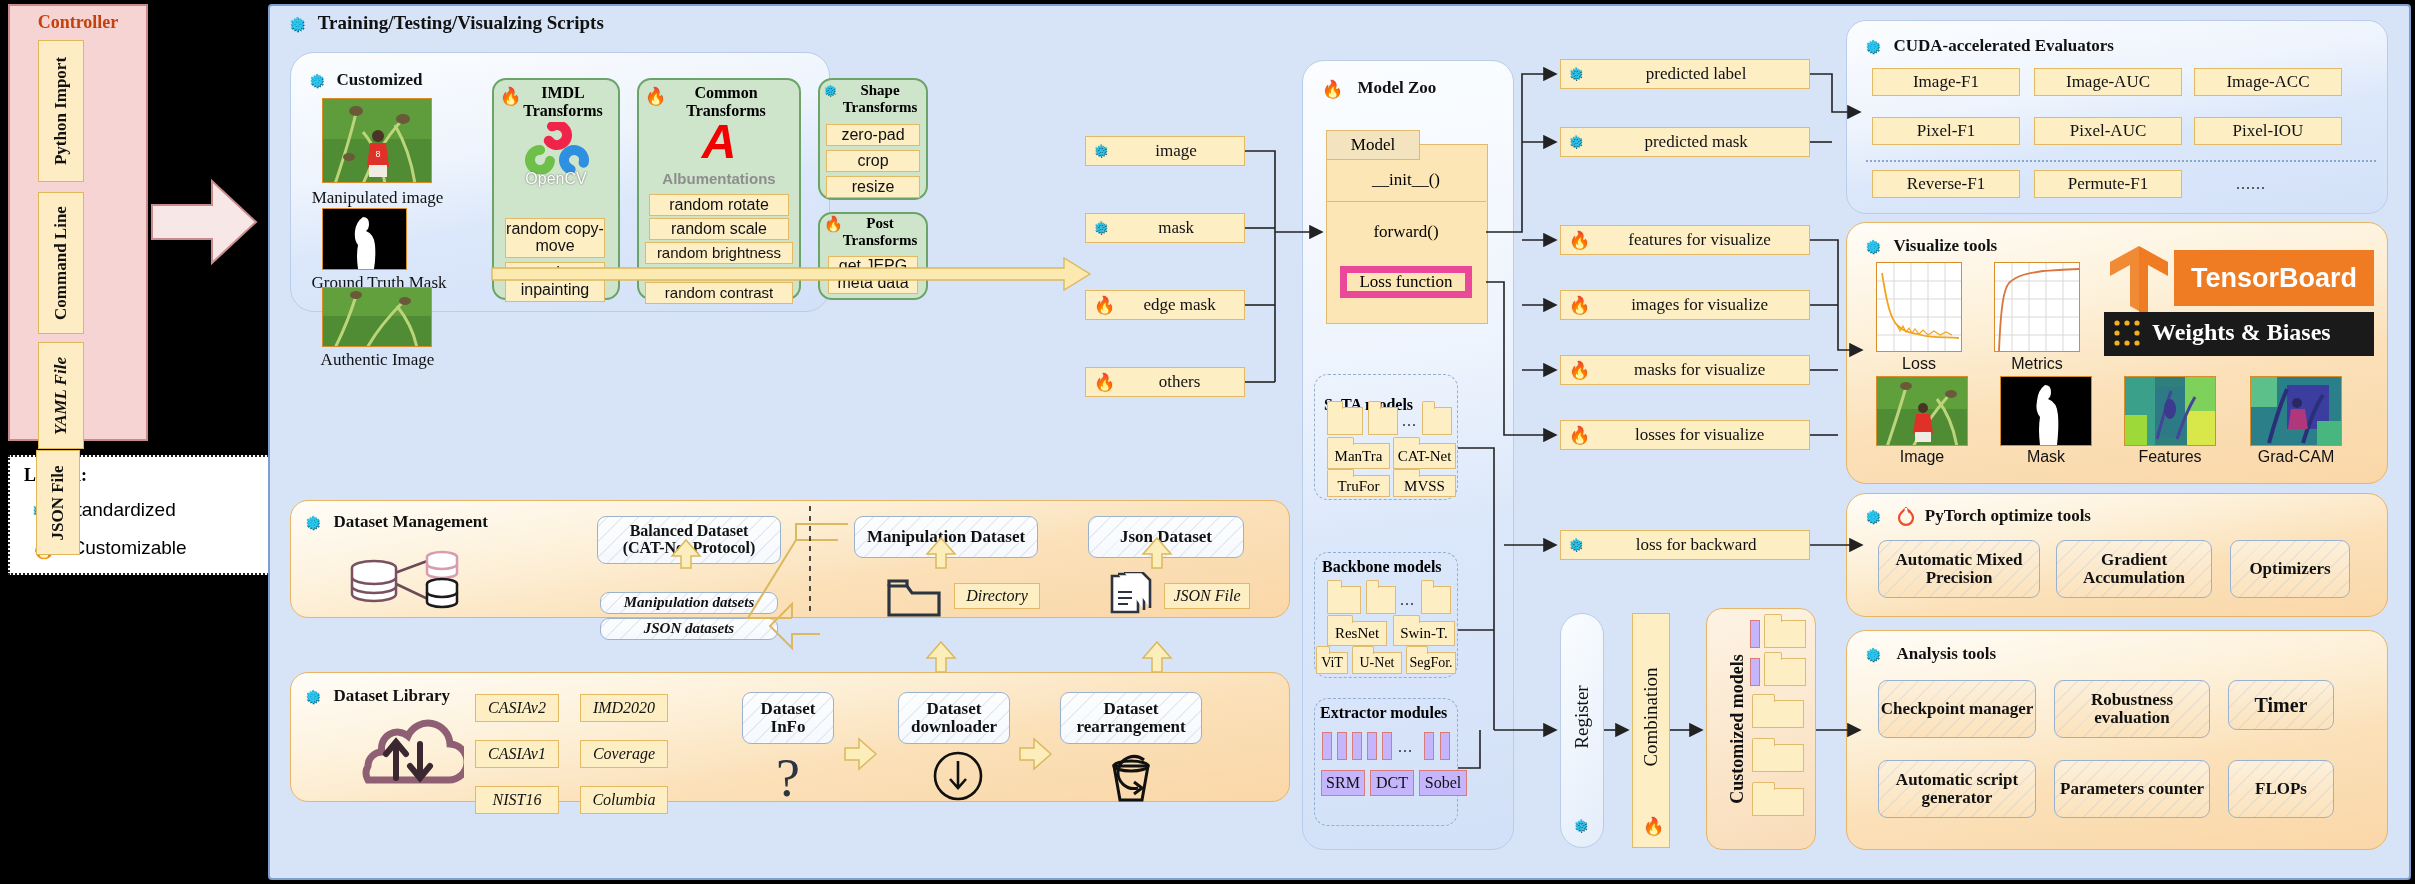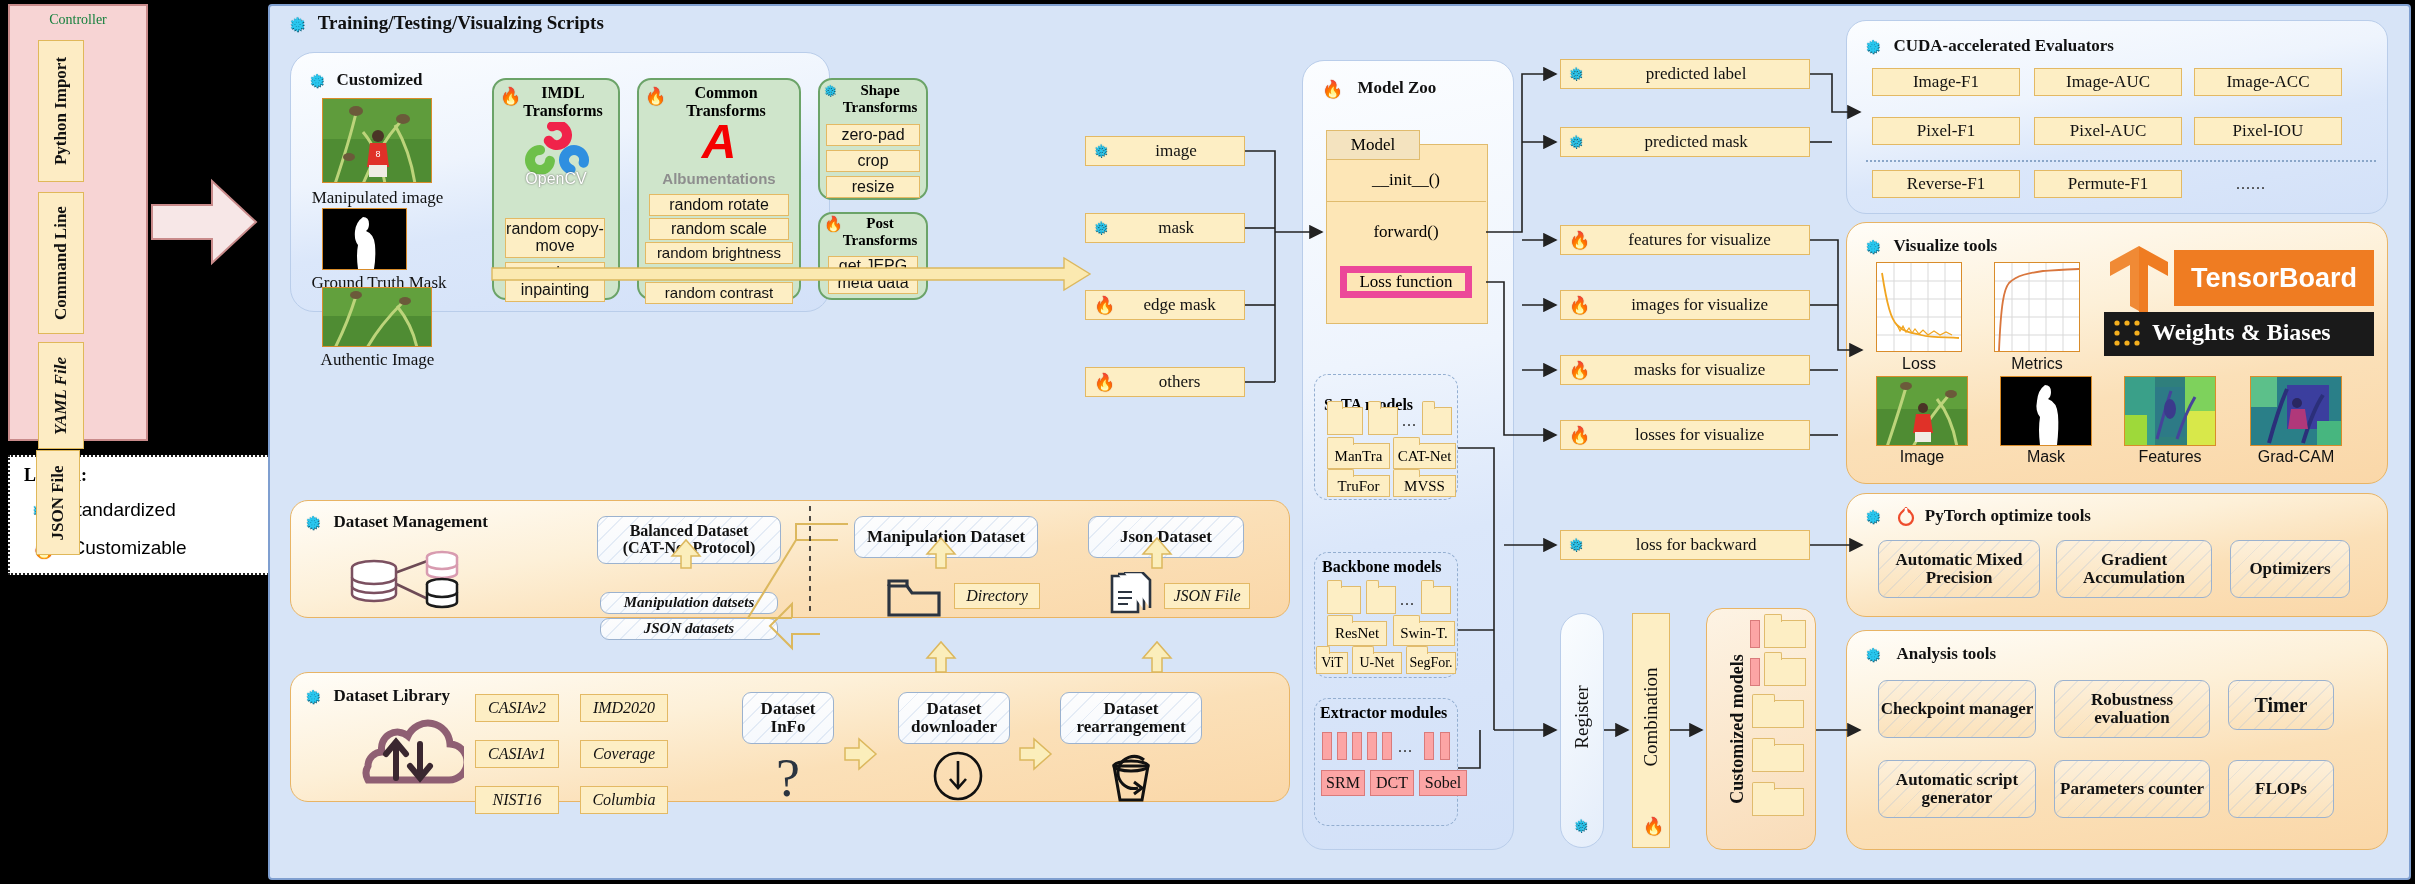--- a/index.html
+++ b/index.html
@@ -12,21 +12,21 @@
   .bold{font-weight:bold;}
   .ital{font-style:italic;}
 
   
   .ico{display:inline-block;line-height:1;vertical-align:middle;}
   .snow{color:#29c7ef;text-shadow:0 0 1px #0a7fa0,0.5px 0.5px 0 #04506a;}
   .fire{color:#ff7a18;text-shadow:0 0 1px #b03b00;}
 
   
   #controller{left:8px;top:4px;width:140px;height:437px;background:#f7d4d4;border:2px solid #c98b8b;}
-  #controller .title{position:absolute;left:0;top:6px;width:100%;text-align:center;font-weight:normal;font-size:14px;color:#15803d;}
+  #controller .title{position:absolute;left:0;top:6px;width:100%;text-align:center;font-weight:bold;font-size:18px;color:#c2410c;}
   .vbox{position:absolute;background:#fdecc4;border:1.5px solid #e0b85a;}
   .vtxt{position:absolute;left:50%;top:50%;transform:translate(-50%,-50%) rotate(-90deg);white-space:nowrap;font-weight:bold;font-size:17px;color:#111;}
 
   
   #legend{left:8px;top:455px;width:281px;height:120px;background:#fff;border:2px dotted #222;}
   #legend .lt{position:absolute;left:14px;top:8px;font-weight:bold;font-size:18px;}
   #legend .lr{position:absolute;left:22px;font-size:19px;white-space:nowrap;font-family:"Liberation Sans",sans-serif;}
 
   
   #bigarrow{left:150px;top:175px;width:110px;height:95px;}
@@ -52,21 +52,21 @@
         font-size:16px;color:#111;font-family:"Liberation Sans",sans-serif;line-height:1.05;}
   .tile-serif{font-family:"Liberation Serif",serif;}
   .tile-hatch{background:
       repeating-linear-gradient(-45deg,rgba(150,180,220,.20) 0 1.4px,rgba(0,0,0,0) 1.4px 11px),
       linear-gradient(180deg,#fdf0db 0%,#fbe2bb 100%);
       border:1.3px solid #9bb2cf;border-radius:9px;font-weight:bold;font-family:"Liberation Serif",serif;}
   .tile-hatch-blue{background:
       repeating-linear-gradient(-45deg,rgba(150,180,220,.22) 0 1.4px,rgba(0,0,0,0) 1.4px 11px),
       linear-gradient(180deg,#fdfdfd 0%,#f6f9fd 100%);
       border:1.3px solid #9bb2cf;border-radius:9px;font-weight:bold;font-family:"Liberation Serif",serif;}
-  .tile-pink{background:#fca5a5;border:1.5px solid #d97b7b;}
+  .tile-pink{background:#c4b5fd;border:1.5px solid #d97b7b;}
 
   .dots{position:absolute;font-size:16px;letter-spacing:1px;color:#333;}
 
   
   .iobox{position:absolute;box-sizing:border-box;background:#fdeec4;border:1.4px solid #e3b964;
          display:flex;align-items:center;font-size:17px;color:#111;}
   .iobox .ico{margin-left:8px;font-size:17px;}
   .iobox span.lbl{flex:1;text-align:center;}
 
   

